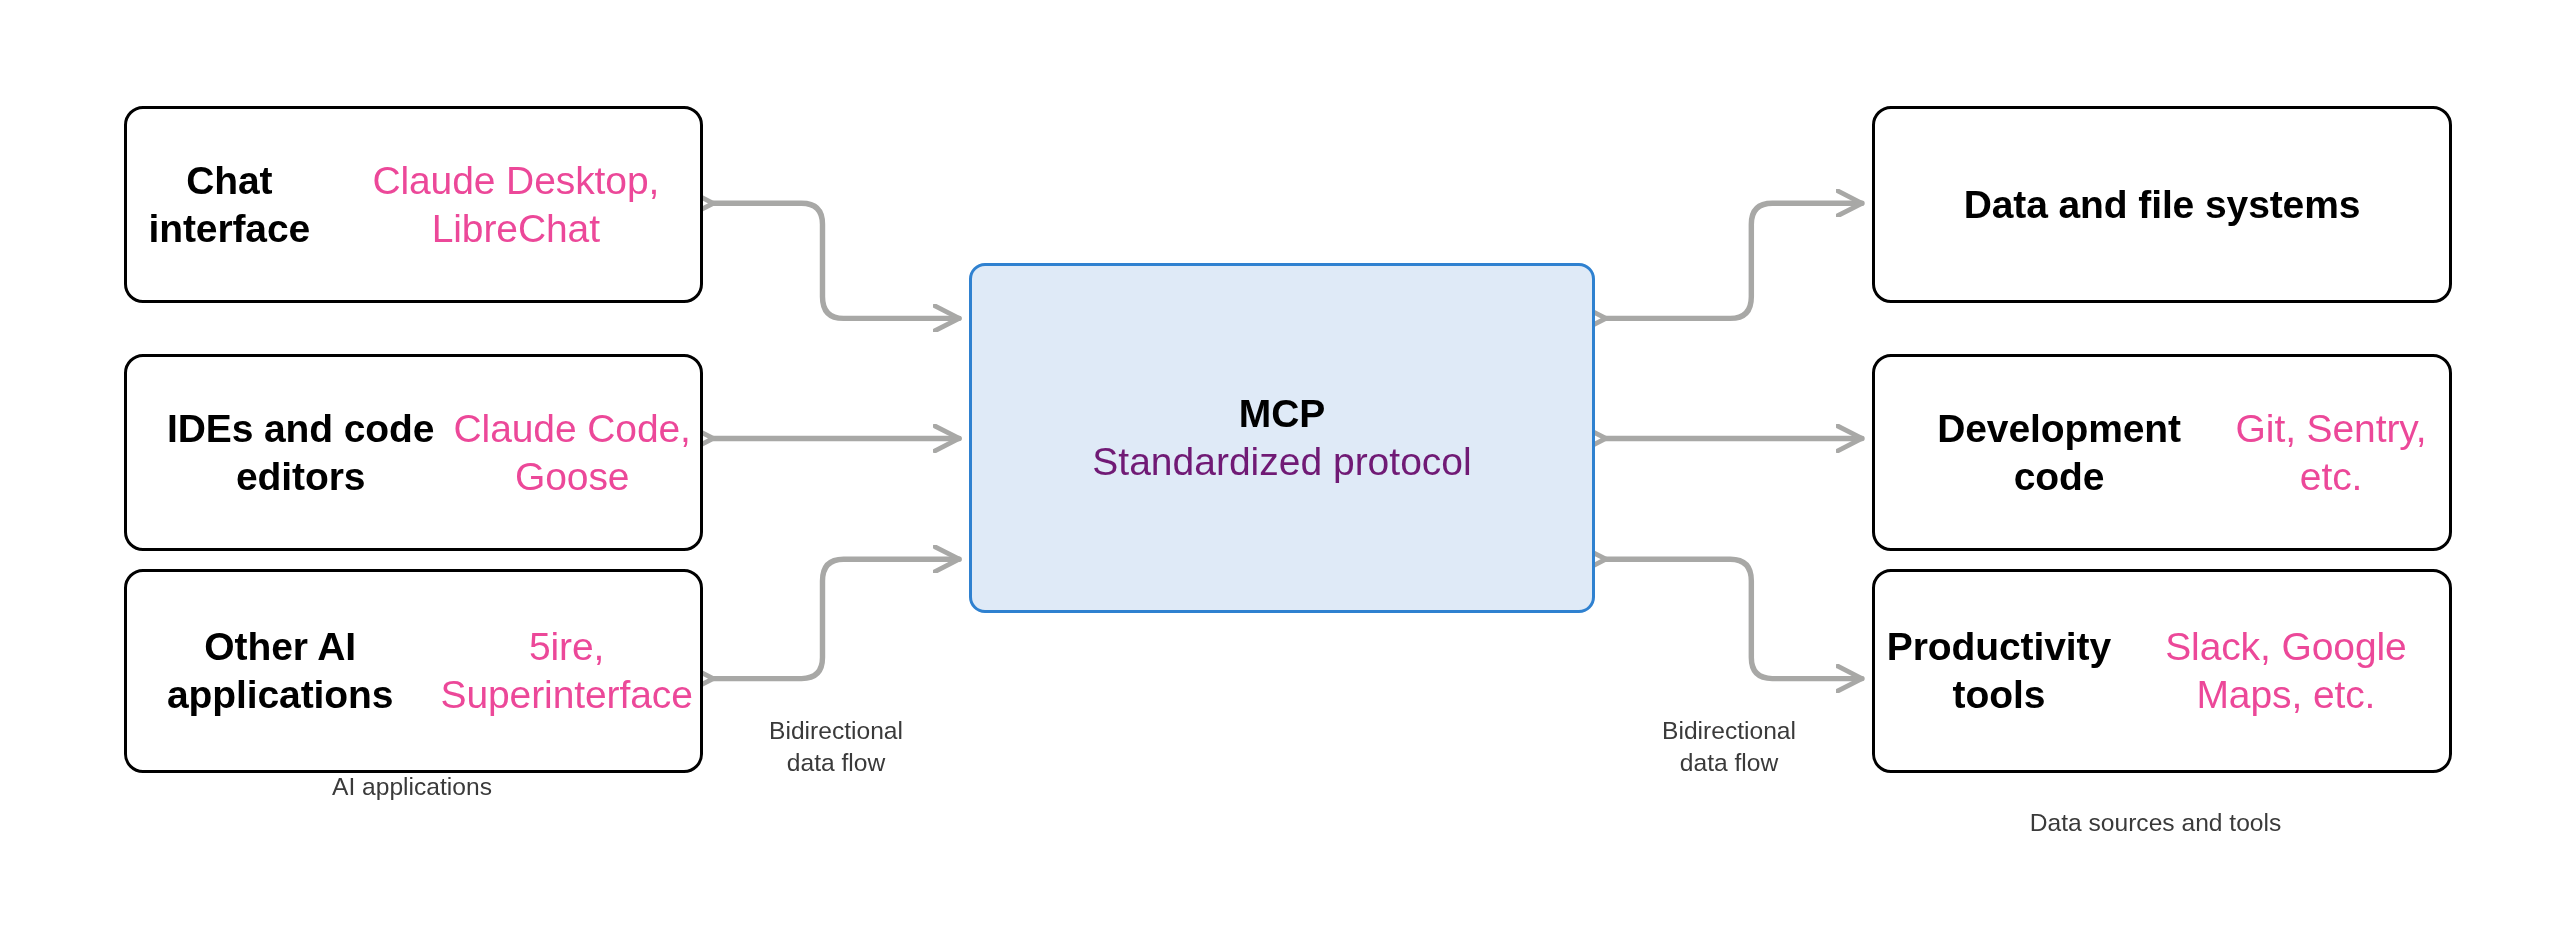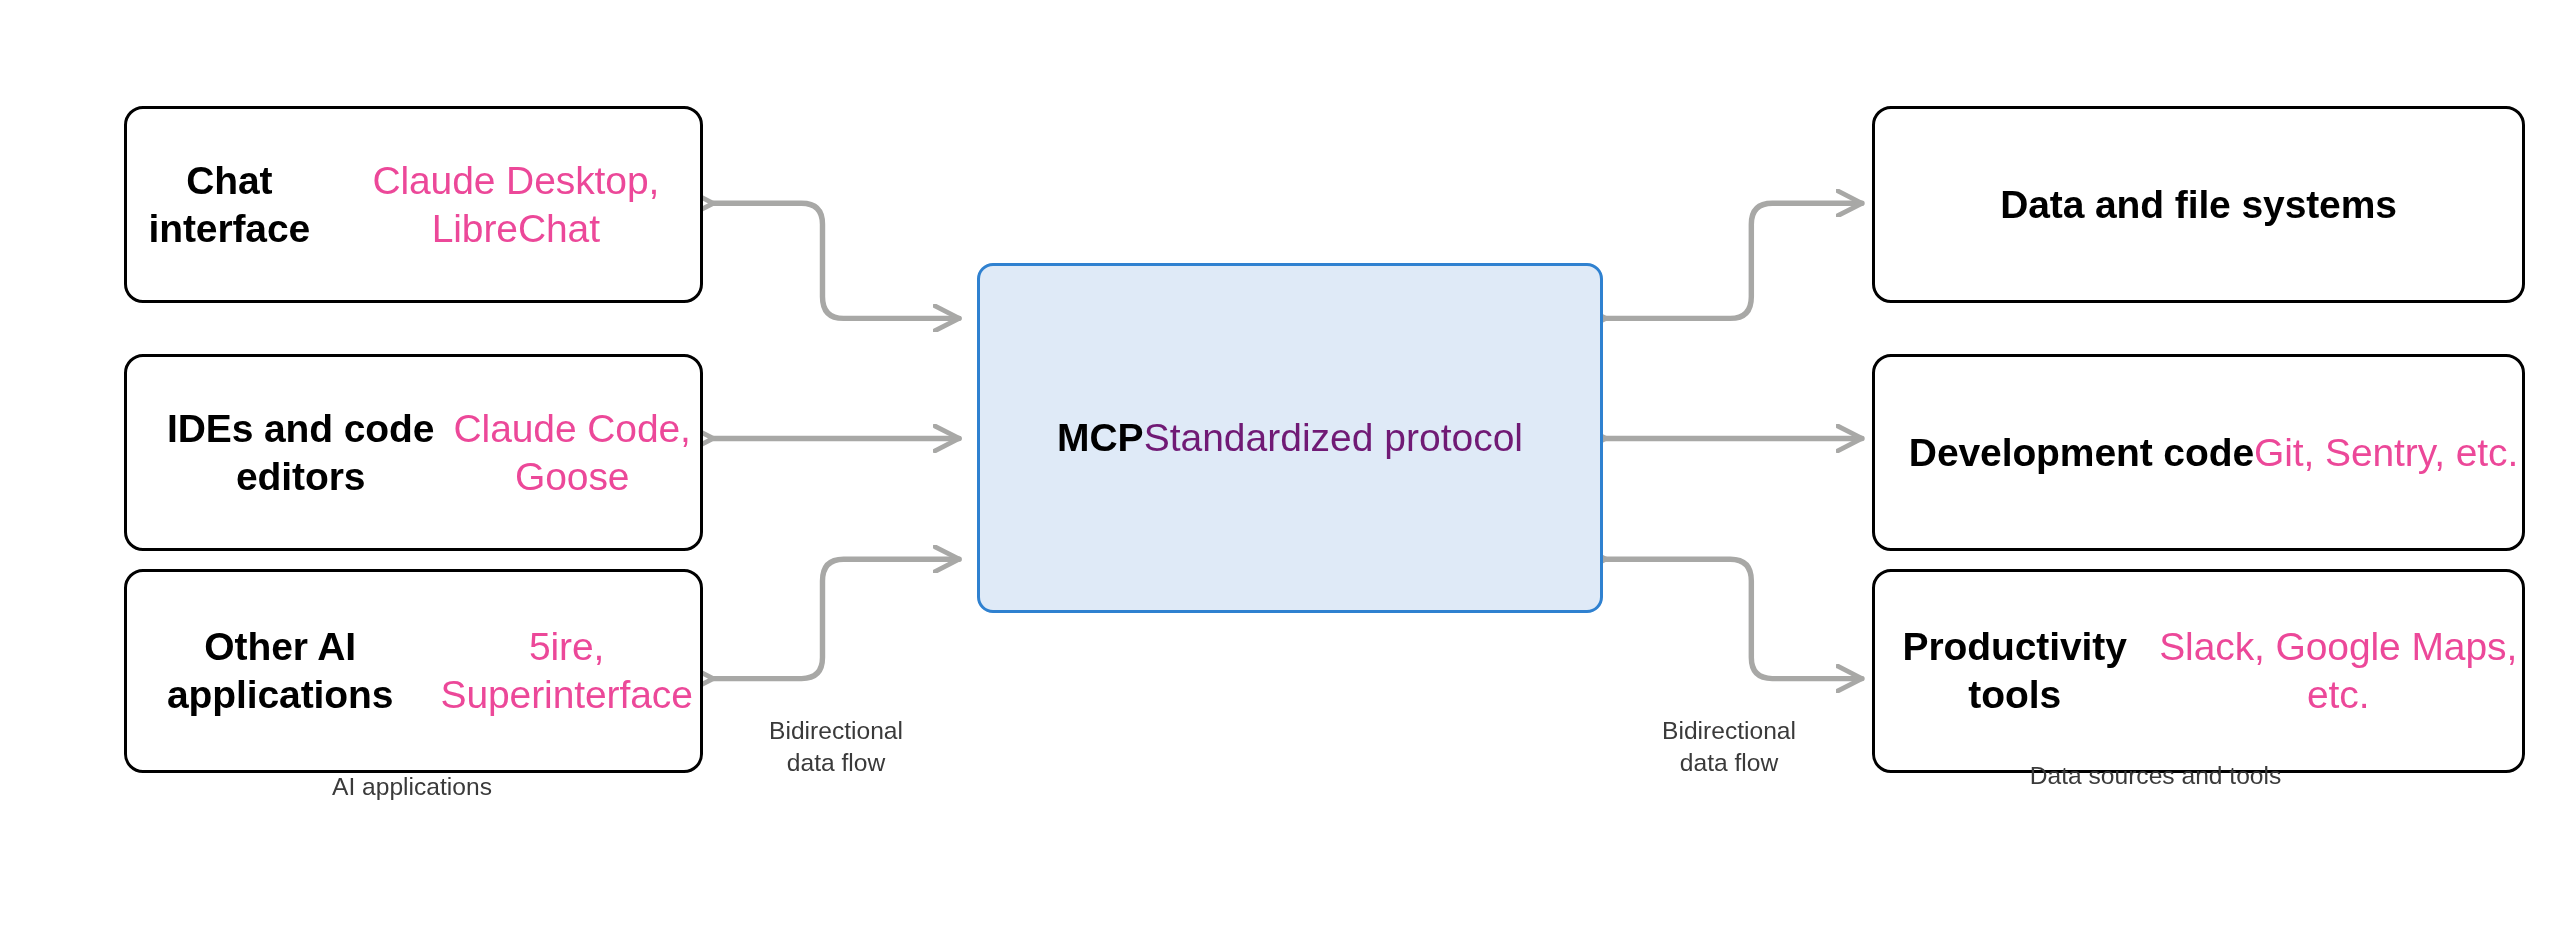--- a/index.html
+++ b/index.html
@@ -52,44 +52,43 @@
   .node .subtitle {
     font-size: 39px;
     font-weight: normal;
     color: #ec4899;
     line-height: 1.22;
     letter-spacing: -0.1px;
   }
 
   
   .node.left  { left: 124px; width: 579px; }
-  .node.right { left: 1872px; width: 653px; }
+  .node.right { left: 1872px; width: 580px; }
 
   .row-1 { top: 106px;  height: 197px; }
   .row-2 { top: 354px;  height: 197px; padding-left: 30px; }
   .row-3 { top: 569px;  height: 204px; }
 
   
   #hub {
     position: absolute;
     left: 969px;
     top: 263px;
     width: 626px;
     height: 350px;
     box-sizing: border-box;
     background: #dfeaf7;
     border: 3.6px solid #2f81d0;
     border-radius: 16px;
     display: flex;
-    flex-direction: row;
+    flex-direction: column;
     align-items: center;
     justify-content: center;
     text-align: center;
     z-index: 3;
-    margin-left: 8px;
   }
   #hub .title {
     font-size: 39px;
     font-weight: bold;
     color: #000000;
     line-height: 1.22;
   }
   #hub .subtitle {
     font-size: 39px;
     font-weight: normal;
@@ -110,21 +109,21 @@
   .group-label {
     position: absolute;
     font-size: 24.6px;
     color: #3a3a3a;
     text-align: center;
     z-index: 4;
   }
   #flow-label-left  { left: 731px; top: 715px; width: 210px; }
   #flow-label-right { left: 1624px; top: 715px; width: 210px; }
   #group-label-left  { left: 231px;  top: 773px; width: 362px; text-align: center; }
-  #group-label-right { left: 1953px; top: 762px; width: 405px; }
+  #group-label-right { left: 1953px; top: 809px; width: 405px; }
 </style>
 </head>
 <body>
 
 <div id="canvas">
 
   <svg id="wires" viewBox="0 0 3561 1291">
     <defs>
       <marker id="ah-r" viewBox="0 0 10 10" refX="9.2" refY="5" markerWidth="5.2" markerHeight="5.2" orient="auto-start-reverse">
         <path d="M 0.6 0.6 L 9.2 5 L 0.6 9.4" fill="none" stroke="#a8a8a6" stroke-width="1.7" stroke-linecap="round" stroke-linejoin="round"></path>

